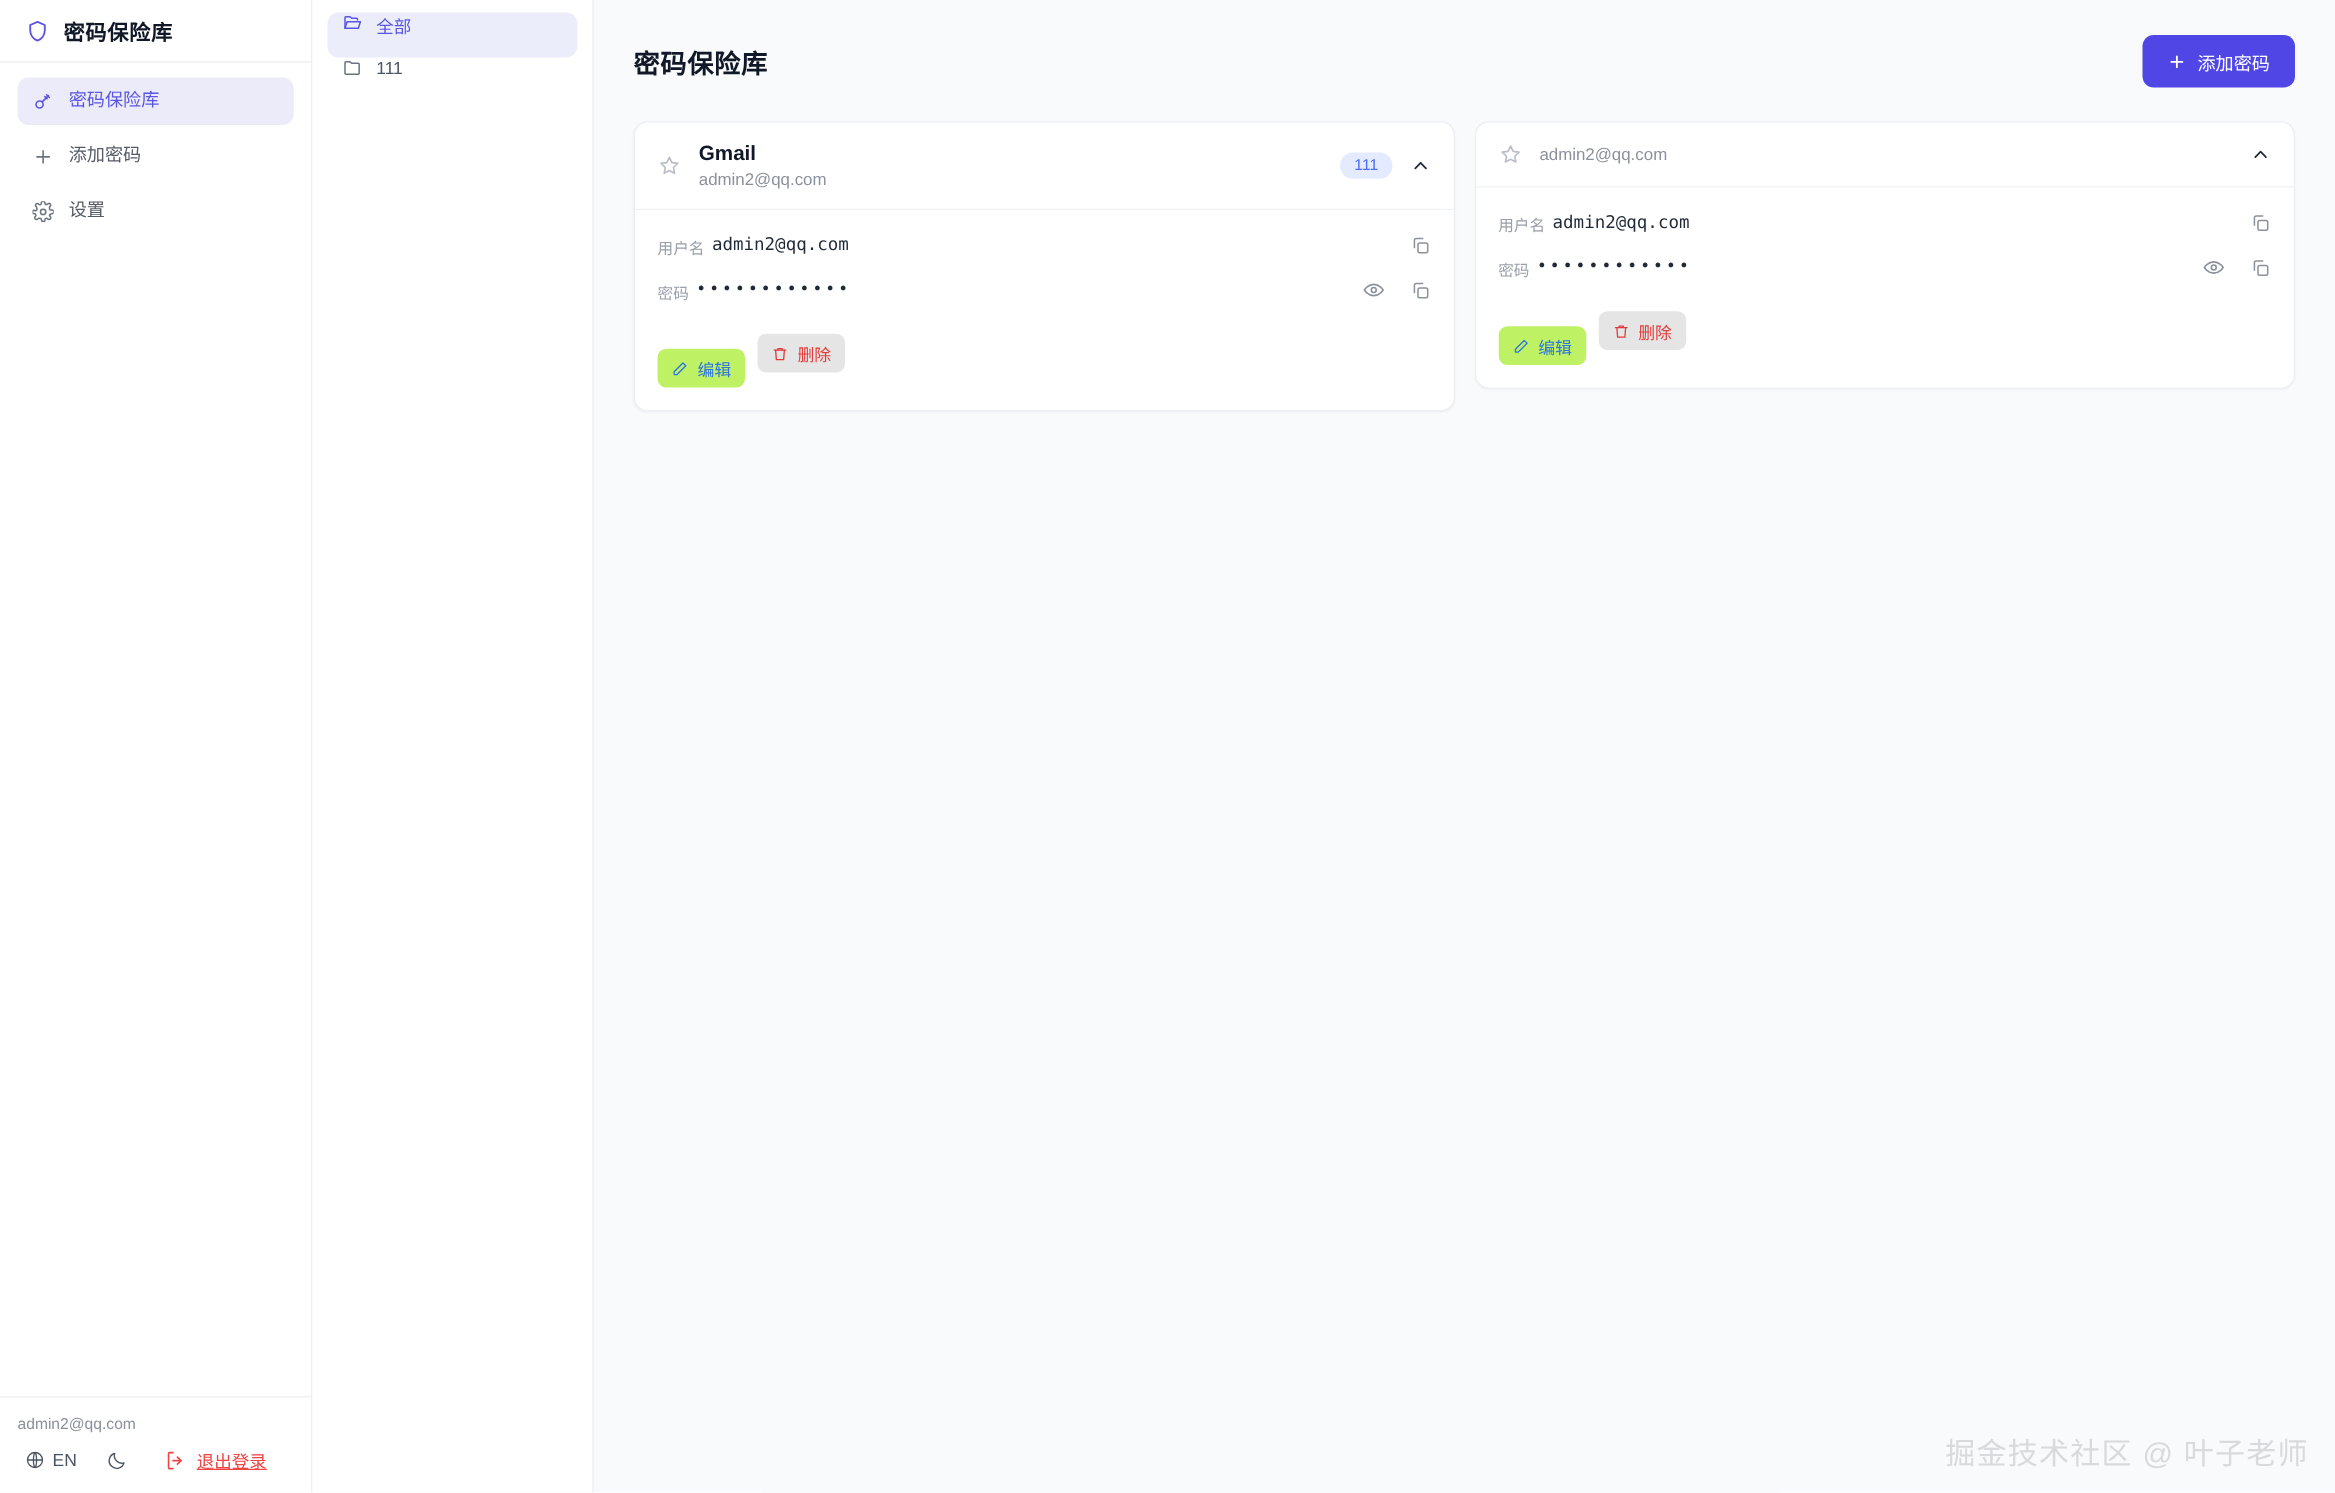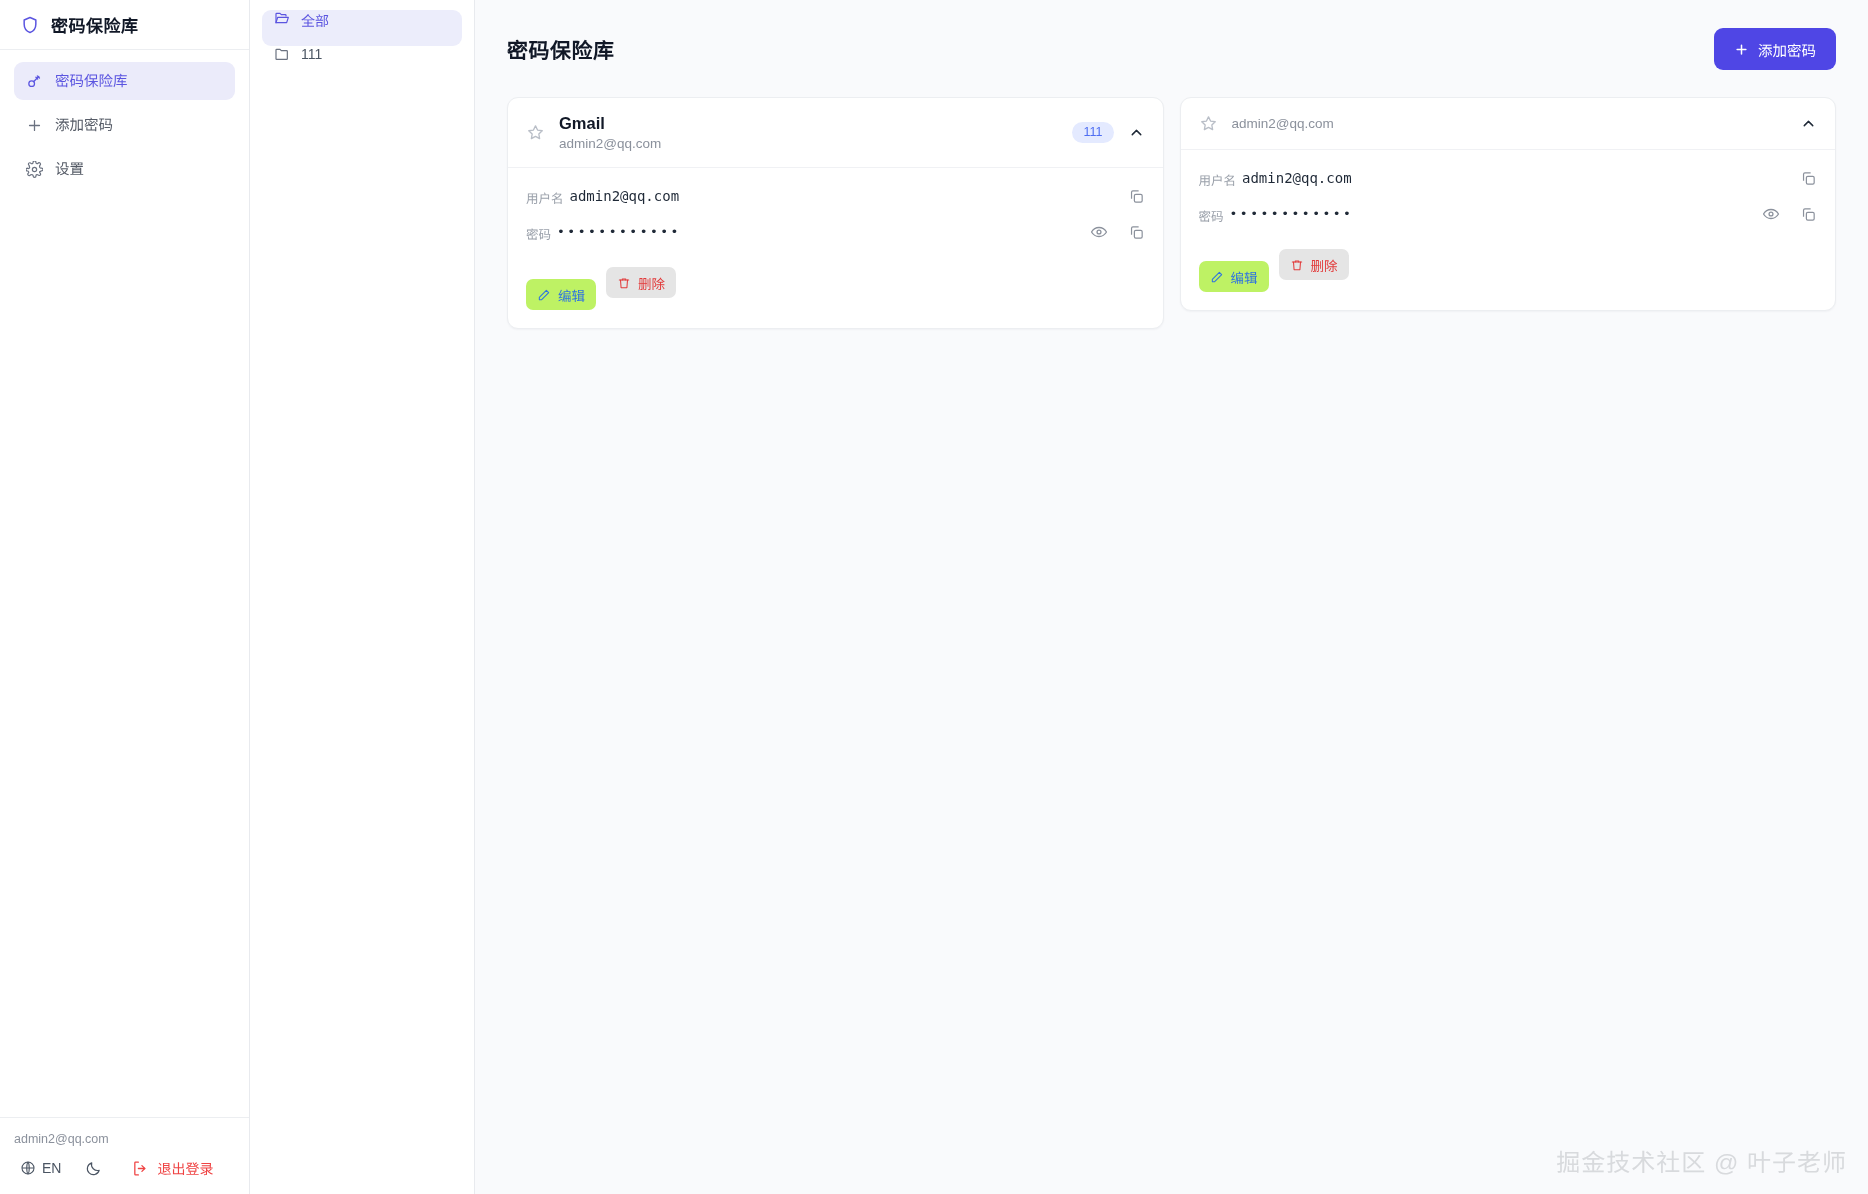--- a/index.html
+++ b/index.html
@@ -43,21 +43,21 @@
   .sidebar-footer {
     border-top: 1px solid #eceef1;
     padding: 14px 12px 16px 12px;
   }
   .footer-email { font-size: 12.5px; color: #8b919c; padding: 0 2px 12px 2px; }
   .footer-actions { display: flex; align-items: center; gap: 24px; padding-left: 8px; }
   .footer-btn {
     display: flex; align-items: center; gap: 6px;
     font-size: 14px; color: #4b5563; cursor: pointer;
   }
-  .footer-btn.logout { color: #ef4444; gap: 8px; margin-left: 6px; }
+  .footer-btn.logout { color: #ef4444; gap: 8px; margin-left: 6px; text-decoration: underline; }
 
   
   .folders {
     width: 225px; flex: 0 0 225px; height: 1194px;
     background: #ffffff;
     border-right: 1px solid #e8eaee;
     padding: 10px 12px;
   }
   .folder-item {
     display: flex; gap: 11px;

